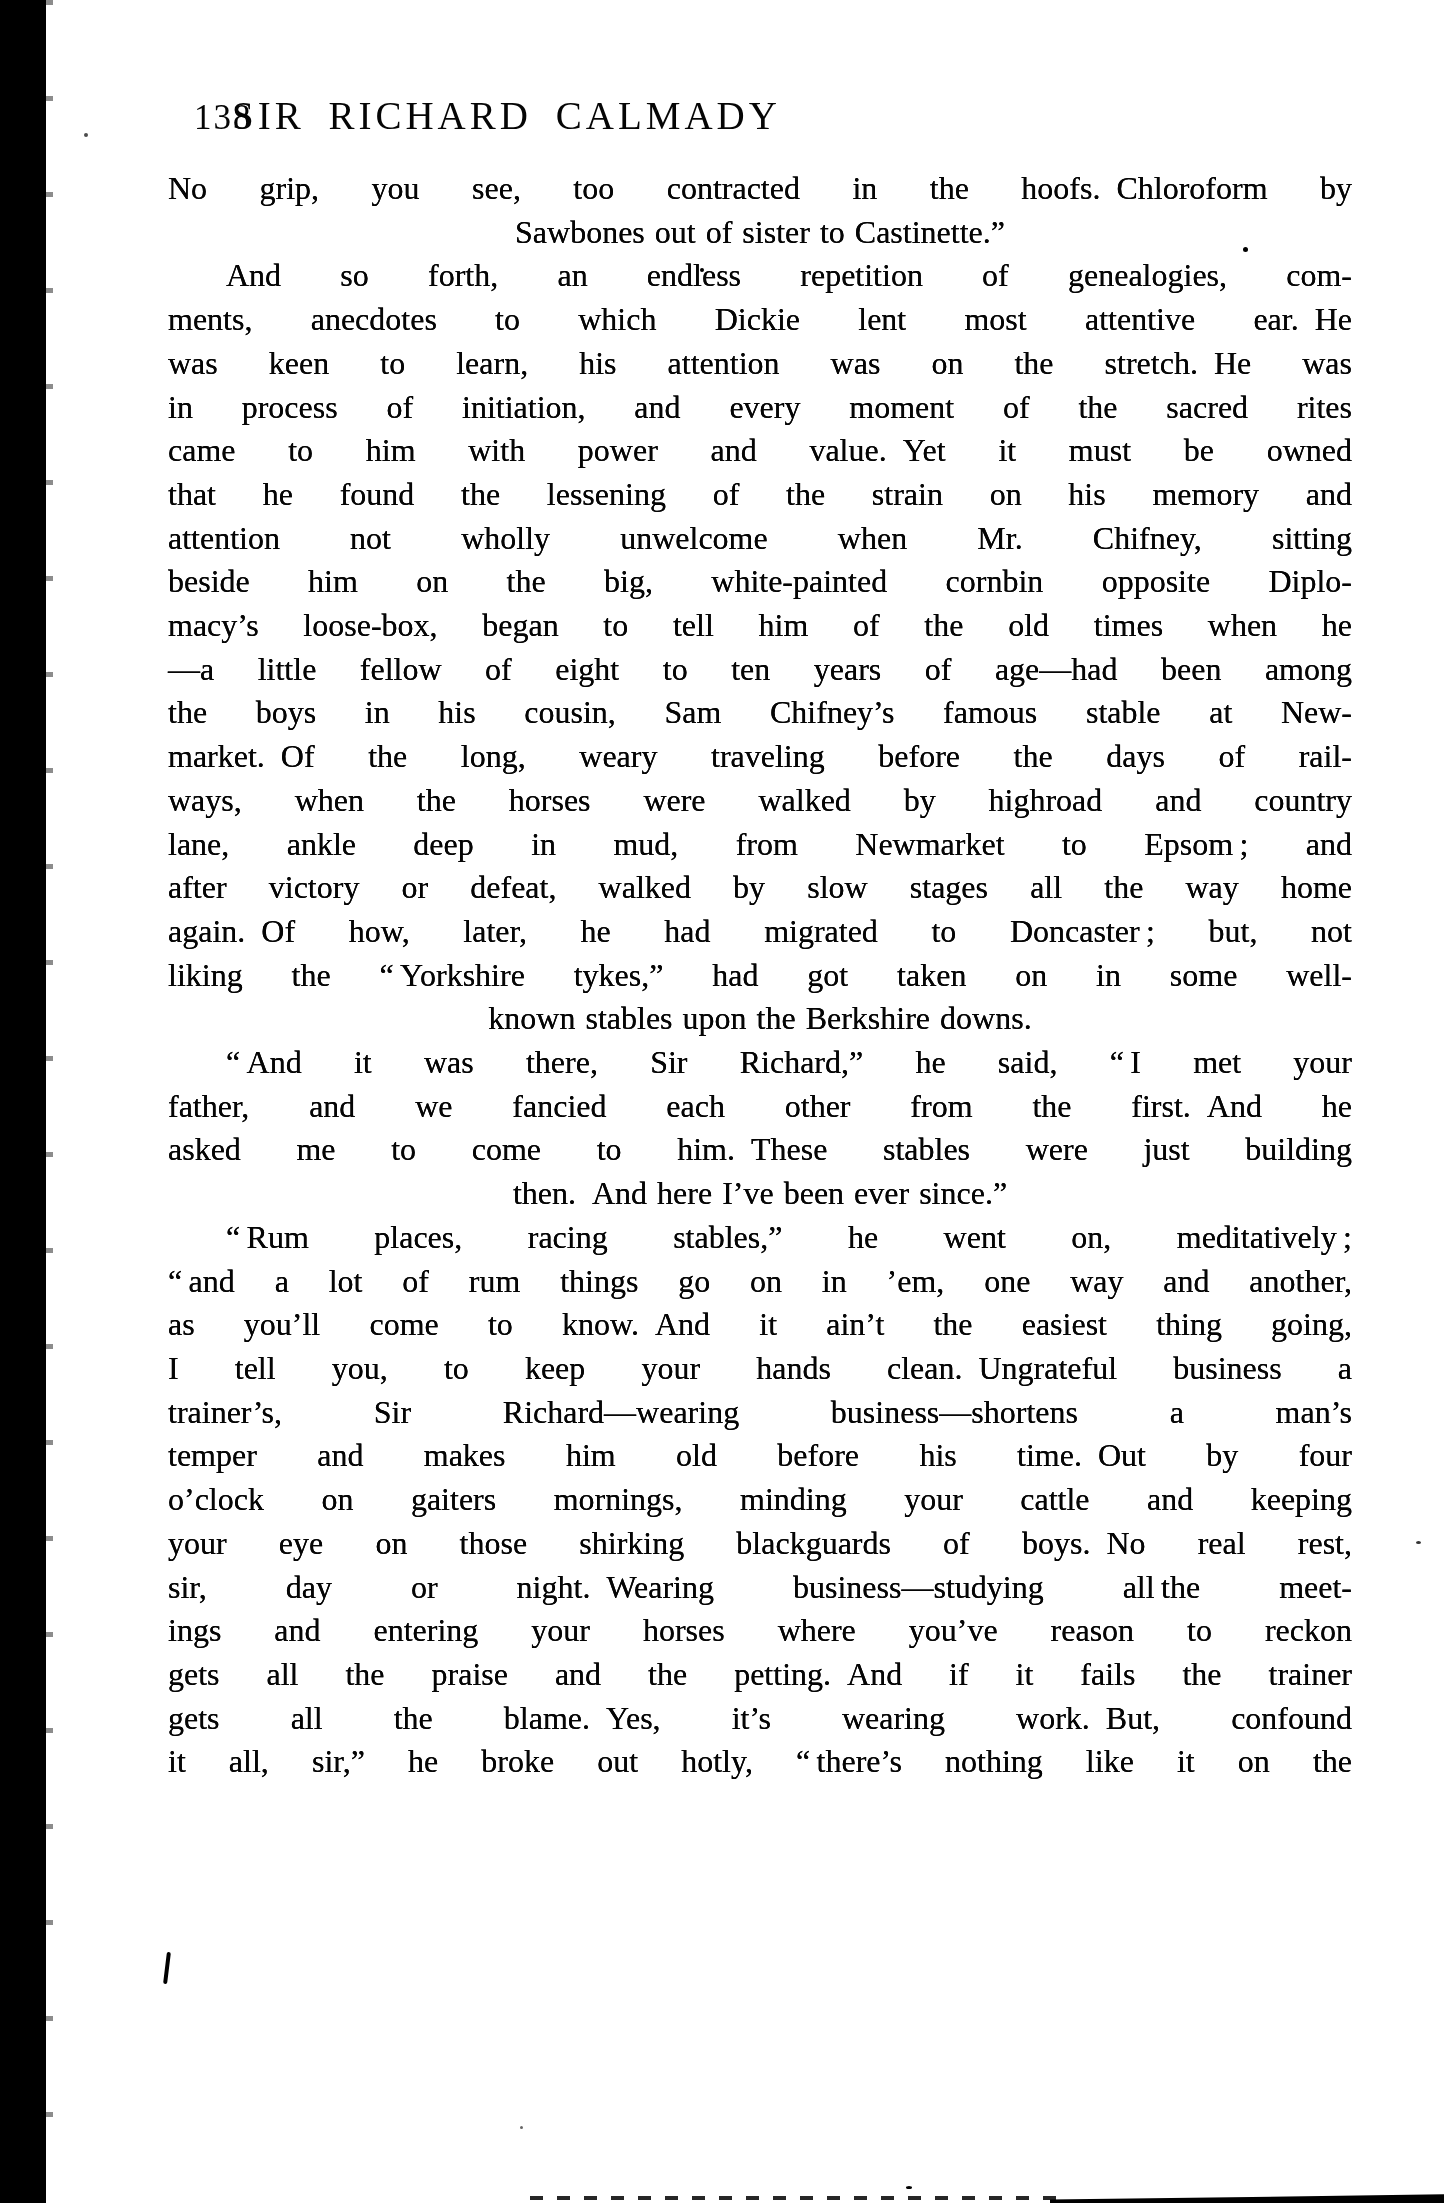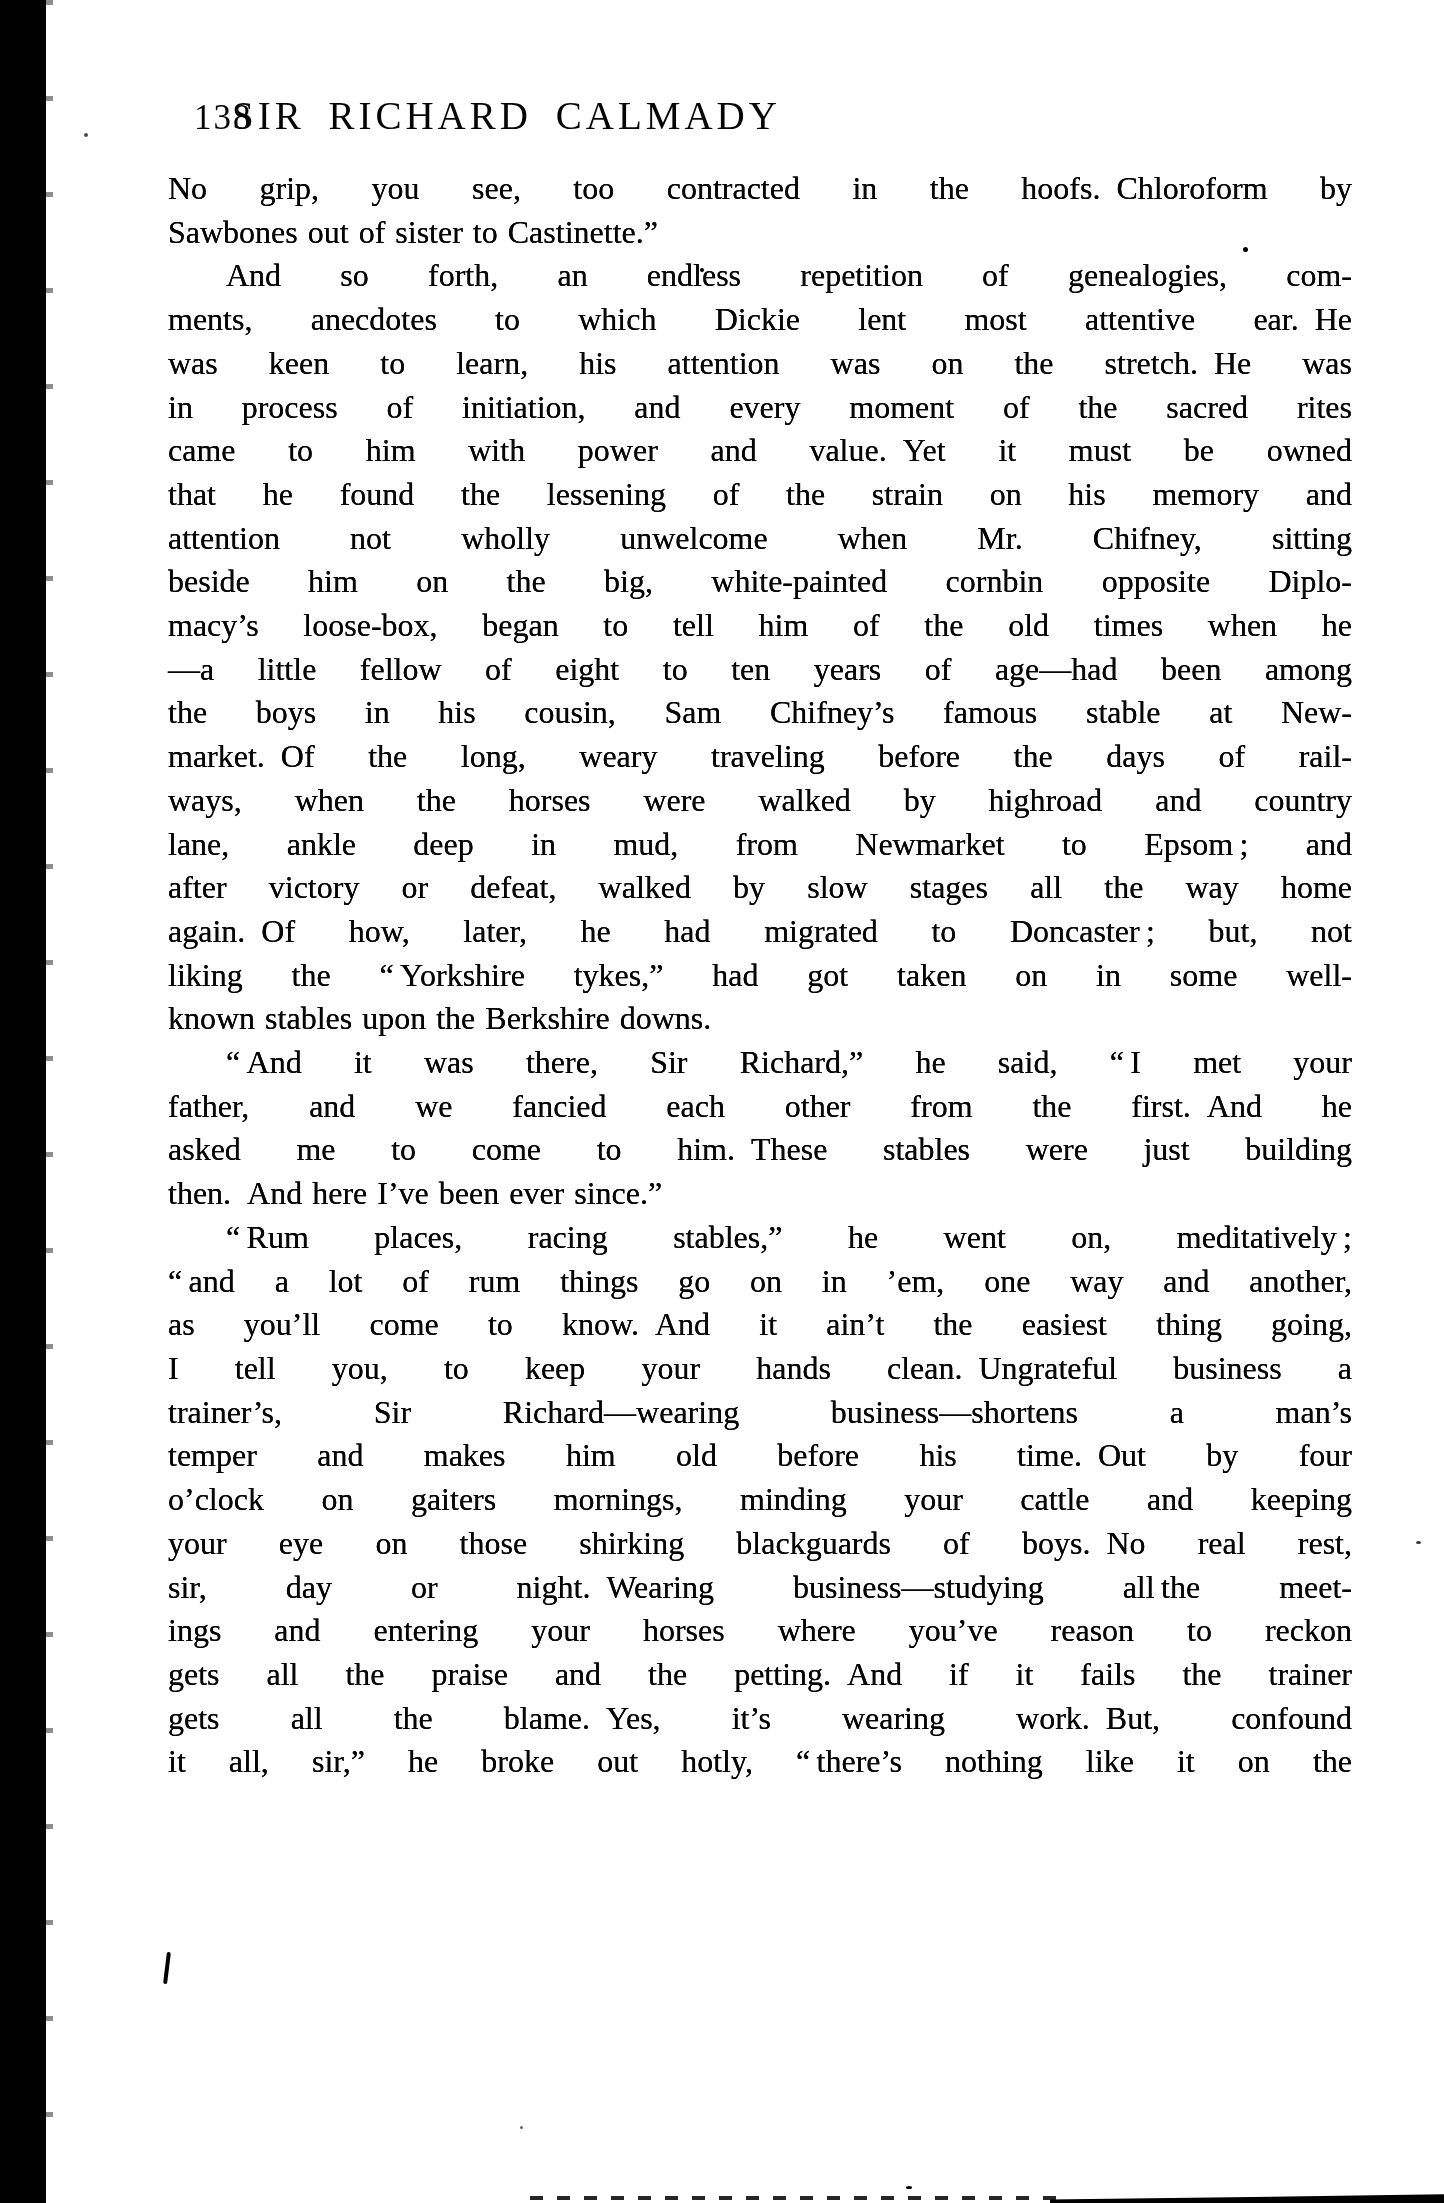--- a/index.html
+++ b/index.html
@@ -55,21 +55,21 @@
 
   
   .body-text {
     position: absolute; left: 168px; top: 167px; width: 1184px;
     font-size: 32px; line-height: 43.7px;
     word-spacing: 2px;
     text-shadow: 0 0 0.4px #000;
   }
   .line { min-height: 43.7px; }
   .line.just { text-align: justify; text-align-last: justify; }
-  .line.flush { text-align: left; }
+  .line.flush { text-align: center; }
   .line.indent { padding-left: 58px; }
 </style>
 </head>
 <body>
 
 <div class="page">
 
   <div class="binding">
     <div class="b-dash-left"></div>
     <div class="b-core"></div>

